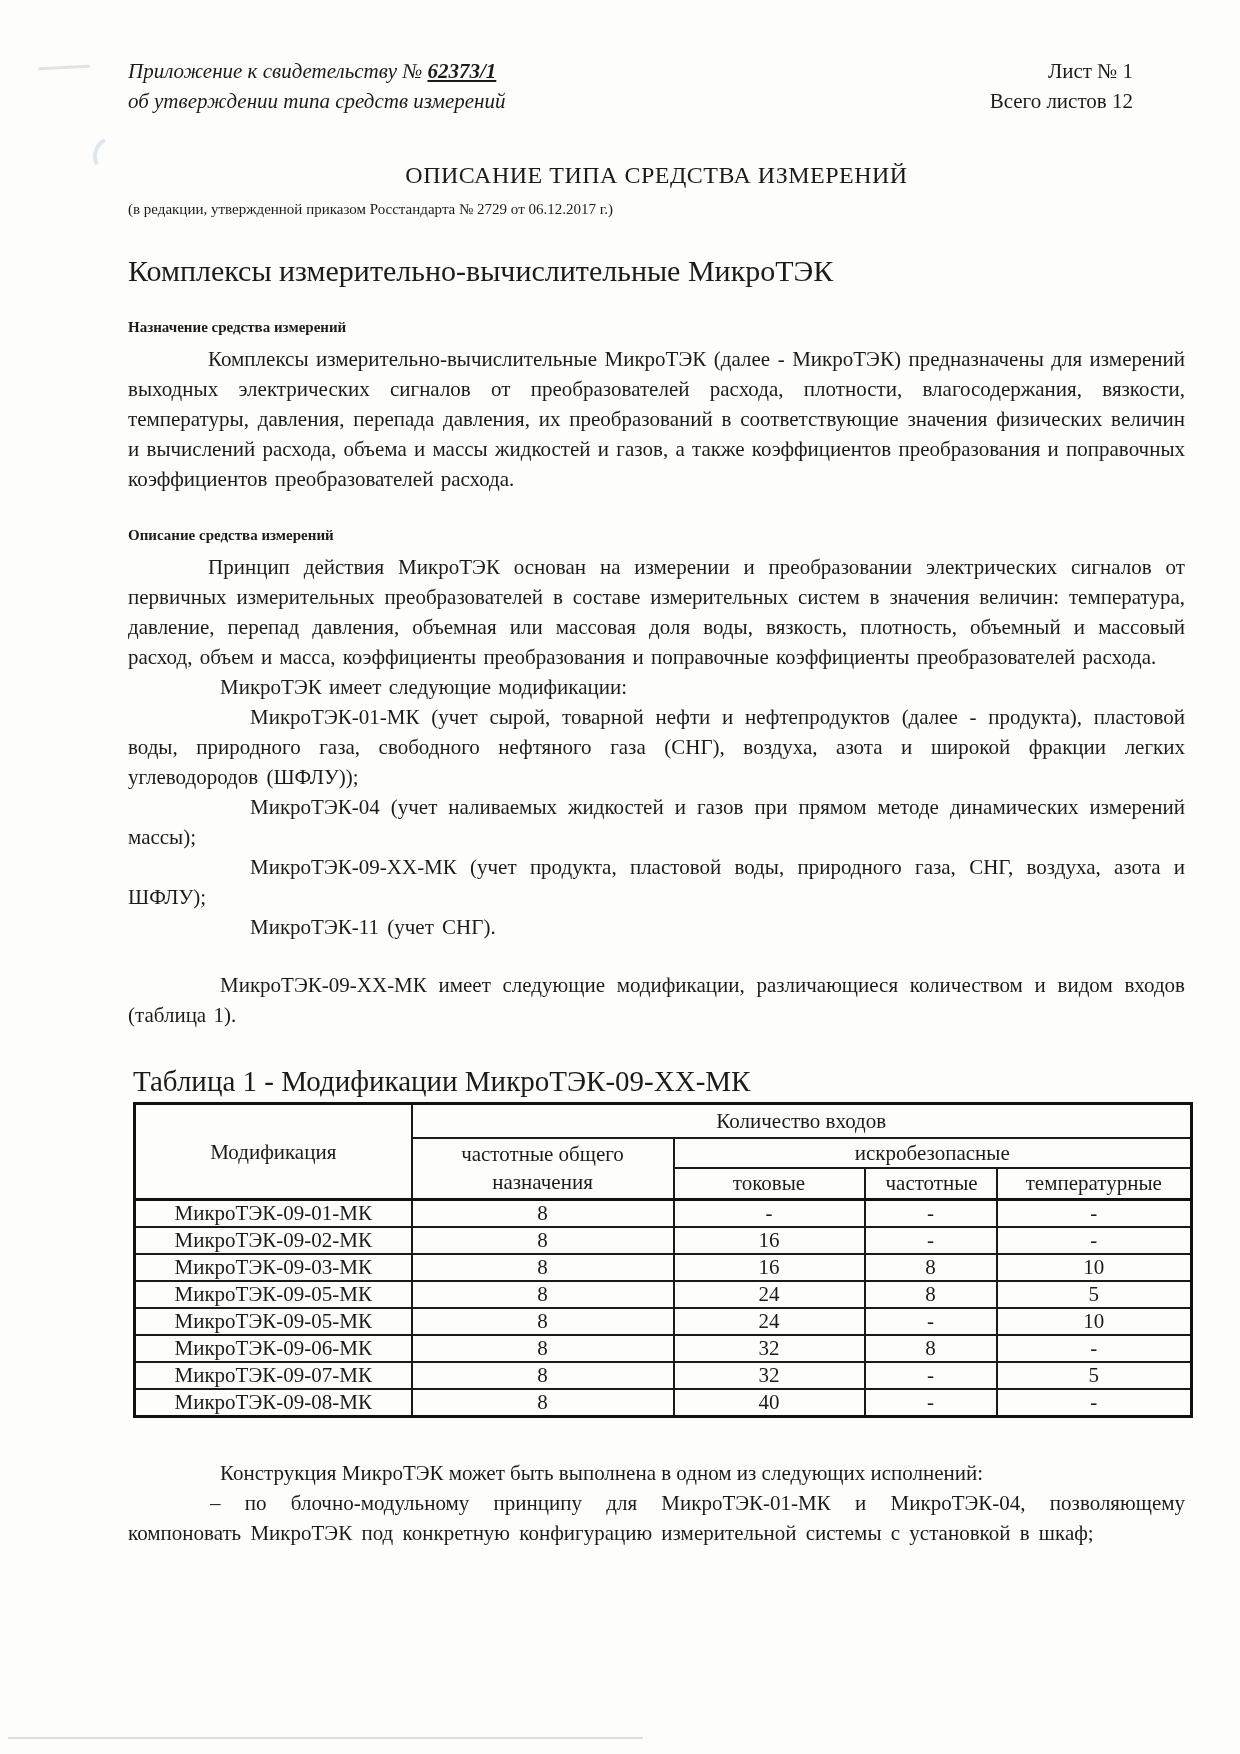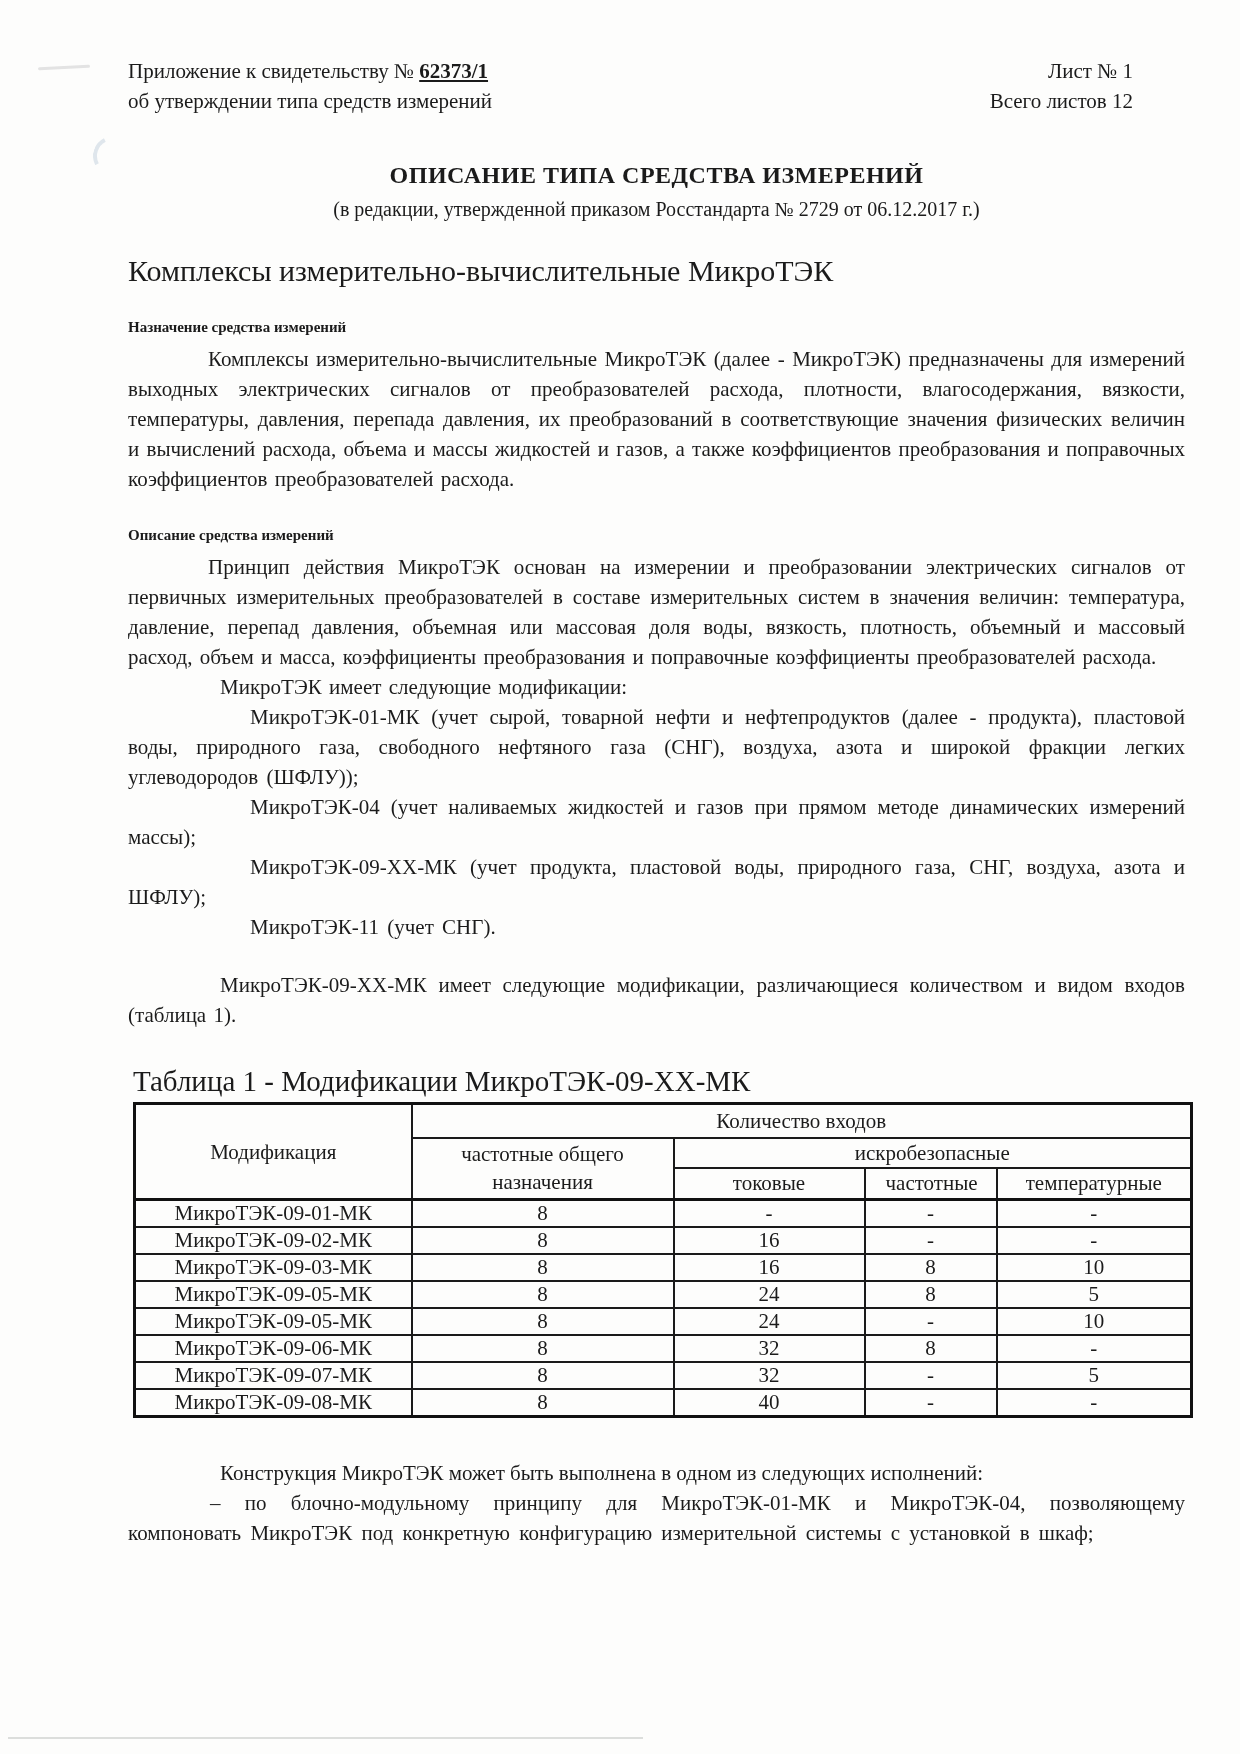--- a/index.html
+++ b/index.html
@@ -31,26 +31,26 @@
     position: absolute; left: 8px; top: 1737px;
     width: 635px; height: 2px; background: #dcdedc;
   }
 
   .content {
     position: absolute; left: 128px; top: 56px; width: 1057px;
     font-size: 21px; line-height: 30px;
   }
 
   .doc-header { display: flex; justify-content: space-between; align-items: flex-start; }
-  .doc-header .left { max-width: 640px; }
+  .doc-header .left { max-width: 640px; font-style: italic; }
   .doc-header .right { text-align: right; padding-right: 52px; }
   .cert-number { font-weight: bold; text-decoration: underline; }
 
-  .doc-title { text-align: center; font-size: 24px; font-weight: bold; margin-top: 44px; letter-spacing: 0.5px; }
-  .doc-subtitle { text-align: center; font-size: 20px; margin-top: 4px; }
+  .doc-title { text-align: center; font-size: 24px; font-weight: normal; margin-top: 44px; letter-spacing: 0.5px; }
+  .doc-subtitle { font-size: 15px; margin-top: 4px; }
 
   .product-title { font-size: 30px; font-weight: normal; margin-top: 32px; }
 
   .section-heading { font-size: 15px; font-weight: bold; margin-top: 26px; }
 
   p.body-par {
     text-align: justify; text-indent: 80px; word-spacing: 2px; margin-top: 2px;
   }
   p.intro-line { text-indent: 92px; text-align: justify; word-spacing: 2px; }
   p.mod-item { text-align: justify; text-indent: 122px; word-spacing: 3px; }

